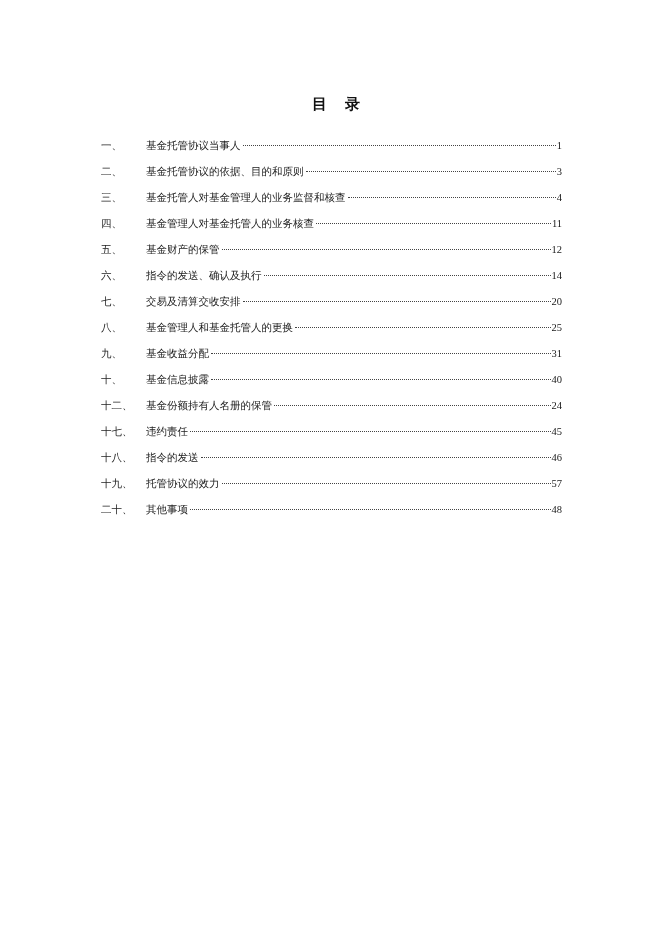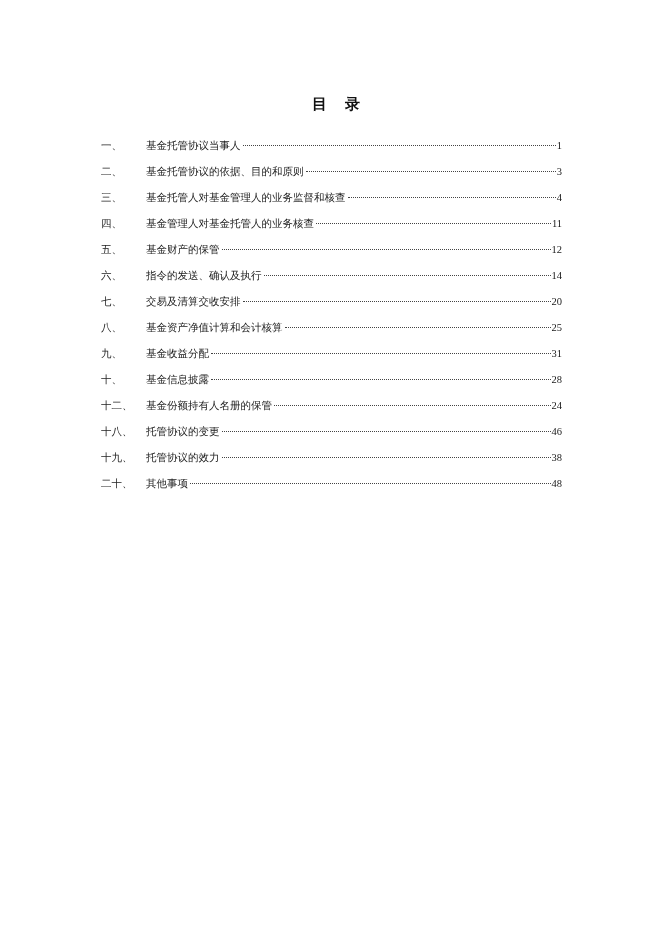--- a/index.html
+++ b/index.html
@@ -109,53 +109,59 @@
       <span class="toc-page">14</span>
     </div>
   <div class="toc-row">
       <span class="toc-num">七、</span>
       <span class="toc-label">交易及清算交收安排</span>
       <span class="toc-leader"></span>
       <span class="toc-page">20</span>
     </div>
   <div class="toc-row">
       <span class="toc-num">八、</span>
-      <span class="toc-label">基金资产净值计算和会计核算</span>
+      <span class="toc-label">基金管理人和基金托管人的更换</span>
       <span class="toc-leader"></span>
       <span class="toc-page">25</span>
     </div>
   <div class="toc-row">
       <span class="toc-num">九、</span>
       <span class="toc-label">基金收益分配</span>
       <span class="toc-leader"></span>
       <span class="toc-page">31</span>
     </div>
   <div class="toc-row">
       <span class="toc-num">十、</span>
       <span class="toc-label">基金信息披露</span>
       <span class="toc-leader"></span>
-      <span class="toc-page">28</span>
+      <span class="toc-page">40</span>
     </div>
   <div class="toc-row">
       <span class="toc-num">十二、</span>
       <span class="toc-label">基金份额持有人名册的保管</span>
       <span class="toc-leader"></span>
       <span class="toc-page">24</span>
     </div>
   <div class="toc-row">
+      <span class="toc-num">十七、</span>
+      <span class="toc-label">违约责任</span>
+      <span class="toc-leader"></span>
+      <span class="toc-page">45</span>
+    </div>
+  <div class="toc-row">
       <span class="toc-num">十八、</span>
-      <span class="toc-label">托管协议的变更</span>
+      <span class="toc-label">指令的发送</span>
       <span class="toc-leader"></span>
       <span class="toc-page">46</span>
     </div>
   <div class="toc-row">
       <span class="toc-num">十九、</span>
       <span class="toc-label">托管协议的效力</span>
       <span class="toc-leader"></span>
-      <span class="toc-page">38</span>
+      <span class="toc-page">57</span>
     </div>
   <div class="toc-row">
       <span class="toc-num">二十、</span>
       <span class="toc-label">其他事项</span>
       <span class="toc-leader"></span>
       <span class="toc-page">48</span>
     </div>
 </div>
 
 </body></html>

